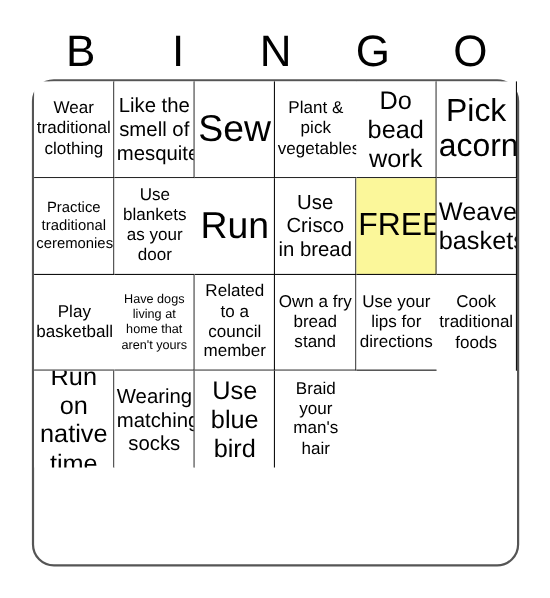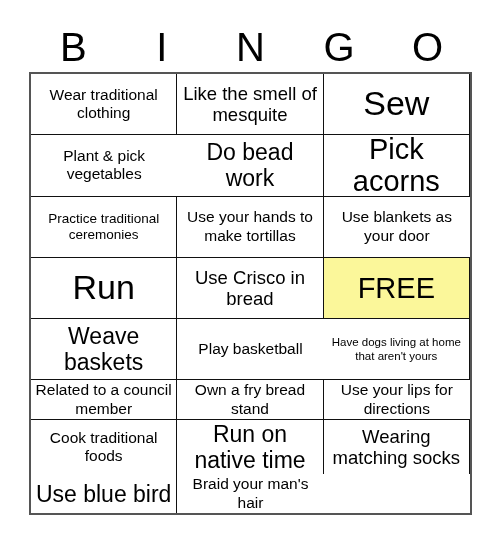--- a/index.html
+++ b/index.html
@@ -48,23 +48,24 @@
     left: 29px;
     top: 72px;
     width: 443px;
     height: 443px;
     box-sizing: border-box;
     border-top: 2px solid #555555;
     border-left: 2px solid #555555;
     border-right: 2px solid #555555;
     border-bottom: 2px solid #555555;
     display: grid;
-    grid-template-columns: repeat(3, 1fr);
+    grid-template-columns: repeat(6, 1fr);
     grid-template-rows: repeat(5, 1fr);
     background: #ffffff;
+    border-radius: 20px;
   }
 
   .bingo-cell {
     box-sizing: border-box;
     border-right: 1px solid #111111;
     border-bottom: 1px solid #111111;
     display: flex;
     align-items: center;
     justify-content: center;
     text-align: center;
@@ -127,23 +128,20 @@
       </div>
       <div class="bingo-cell row-2 col-1">
         <span class="cell-text fs-xl">Do bead work</span>
       </div>
       <div class="bingo-cell row-2 col-2">
         <span class="cell-text fs-xxl">Pick acorns</span>
       </div>
       <div class="bingo-cell row-2 col-3">
         <span class="cell-text fs-sm">Practice traditional ceremonies</span>
       </div>
-      <div class="bingo-cell row-2 col-4">
-        <span class="cell-text fs-md">Use your hands to make tortillas</span>
-      </div>
       <div class="bingo-cell row-2 col-5">
         <span class="cell-text fs-md">Use blankets as your door</span>
       </div>
       <div class="bingo-cell row-3 col-1">
         <span class="cell-text fs-huge">Run</span>
       </div>
       <div class="bingo-cell row-3 col-2">
         <span class="cell-text fs-lg">Use Crisco in bread</span>
       </div>
       <div class="bingo-cell row-3 col-3 free-cell">

